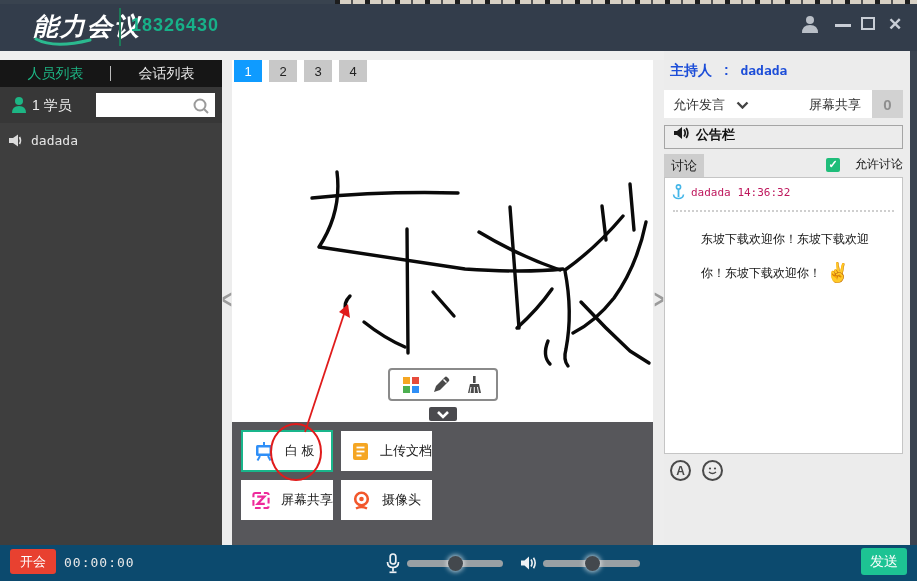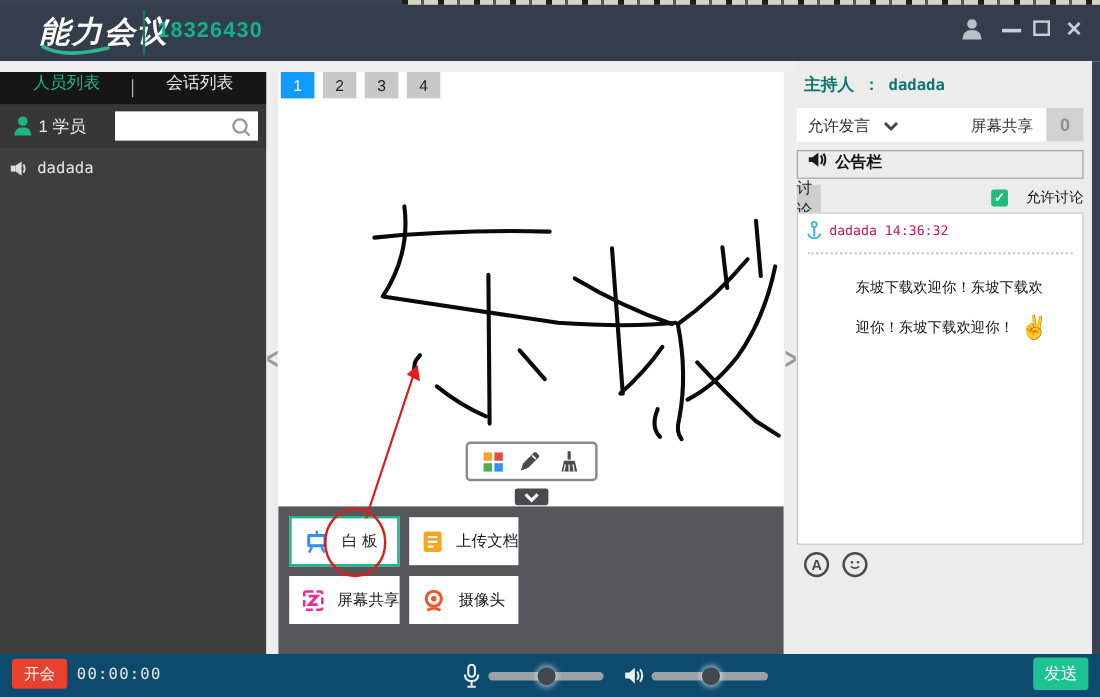--- a/index.html
+++ b/index.html
@@ -28,21 +28,21 @@
   .ctl-min { left:835px; top:24px; width:16px; height:3px; background:#c9ced6; cursor:pointer; }
   .ctl-max { left:861px; top:17px; width:14px; height:13px; border:2px solid #c9ced6; cursor:pointer; }
   .ctl-close { left:888px; top:13px; color:#c9ced6; font-size:17px; font-weight:700; cursor:pointer; line-height:24px; }
 
   
   .substrip { left:0; top:51px; width:917px; height:9px; background:#efefef; }
 
   
   .sidebar { left:0; top:60px; width:222px; height:485px; background:#3e3e3e; }
   .side-tabs { left:0; top:0; width:222px; height:27px; background:#161616; display:flex; }
-  .side-tab { width:111px; height:27px; display:flex; align-items:flex-start; justify-content:center;
+  .side-tab { width:111px; height:27px; display:flex; align-items:center; justify-content:center;
               font-size:14px; color:#e8e8e8; cursor:pointer; position:relative; }
   .side-tab.active { color:#1db584; }
   .side-tab-divider { position:absolute; left:110px; top:6px; width:1px; height:15px; background:#bbb; }
   .member-head { left:0; top:27px; width:222px; height:36px; background:#373737; }
   .mh-person { left:11px; top:9px; }
   .mh-count { left:32px; top:10px; color:#ececec; font-size:14px; }
   .search-box { left:96px; top:6px; width:119px; height:24px; background:#fff; border:1px solid #fff; }
   .search-icon { position:absolute; right:4px; top:3px; }
   .member-row { left:0; top:68px; width:222px; height:24px; display:flex; align-items:center; }
   .member-icon { margin-left:8px; }
@@ -78,46 +78,46 @@
   .dock-b1 { left:9px;  top:8px;  width:92px; height:42px; border:2px solid #19b58b; }
   .dock-b2 { left:109px; top:9px; width:91px; height:40px; }
   .dock-b3 { left:9px;  top:58px; width:92px; height:40px; }
   .dock-b4 { left:109px; top:58px; width:91px; height:40px; }
 
   .wb-overlay { position:absolute; left:0; top:0; width:421px; height:485px; pointer-events:none; z-index:5; }
 
   
   .rpanel { left:664px; top:51px; width:246px; height:494px; background:#ececec; }
   .redge  { left:910px; top:51px; width:7px; height:494px; background:#3a4350; }
-  .host-line { position:absolute; left:6px; top:11px; font-size:14px; color:#0f766e; }
+  .host-line { position:absolute; left:6px; top:11px; font-size:14px; color:#1d4ed8; }
   .host-label { font-weight:700; }
   .host-sep { margin:0 8px; font-weight:700; }
   .host-name { font-weight:700; font-family:"DejaVu Sans Mono", monospace; font-size:13px; }
   .speak-bar { position:absolute; left:0; top:39px; width:239px; height:28px; background:#fff; }
   .speak-label { position:absolute; left:9px; top:6px; font-size:13px; color:#333; cursor:pointer; }
   .speak-chev { position:absolute; left:72px; top:11px; cursor:pointer; }
   .count-label { position:absolute; right:42px; top:6px; font-size:13px; color:#333; }
   .count-box { position:absolute; right:0; top:0; width:31px; height:28px; background:#d2d2d2;
                color:#8f8f8f; font-weight:700; font-size:15px; display:flex; align-items:center; justify-content:center; }
   .announce-bar { position:absolute; left:0; top:74px; width:239px; height:24px;
                   border:1px solid #a5a5a5; display:flex; cursor:pointer; }
   .announce-label { font-size:13px; font-weight:700; color:#111; margin-left:7px; }
-  .discuss-tab { position:absolute; left:0; top:103px; width:20px; height:23px; background:#cdcdcd;
+  .discuss-tab { position:absolute; left:0; top:103px; width:40px; height:23px; background:#cdcdcd;
                  color:#222; font-size:13px; display:flex; align-items:center; justify-content:center; cursor:pointer; }
   .allow-discuss { position:absolute; right:7px; top:105px; display:flex; align-items:center; cursor:pointer; }
   .checkbox { width:14px; height:14px; background:#1fbd7a; border-radius:2px; color:#fff;
               font-size:11px; font-weight:700; display:flex; align-items:center; justify-content:center; }
   .allow-discuss-label { font-size:12px; color:#111; margin-left:15px; }
 
   .chat-box { position:absolute; left:0; top:126px; width:239px; height:277px; background:#fff;
               border:1px solid #c5c5c5; overflow:hidden; }
   .msg-head { position:absolute; left:7px; top:6px; display:flex; align-items:center; }
   .msg-meta { margin-left:6px; font-size:11px; color:#be185d; font-family:"DejaVu Sans Mono", monospace; }
   .msg-dotted { position:absolute; left:8px; right:8px; top:32px; border-top:2px dotted #cfcfcf; }
-  .msg-text { position:absolute; left:0; top:44px; width:219px; padding:0 6px 0 48px;
+  .msg-text { position:absolute; left:0; top:44px; width:219px; padding:0 6px 0 36px;
               font-size:12px; line-height:34px; color:#141414; }
   .msg-emoji { font-size:19px; color:#f5a623; vertical-align:-2px; margin-left:2px; }
 
   .emoji-row { position:absolute; left:6px; top:409px; display:flex; gap:11px; }
   .circle-icon { width:21px; height:21px; border:2px solid #4a4a4a; border-radius:50%;
                  display:flex; align-items:center; justify-content:center; cursor:pointer;
                  color:#4a4a4a; font-size:12px; font-weight:700; }
 
   .input-box { position:absolute; left:0; top:434px; width:239px; height:56px; background:#fff;
                border:1px solid #c5c5c5; cursor:text; }

